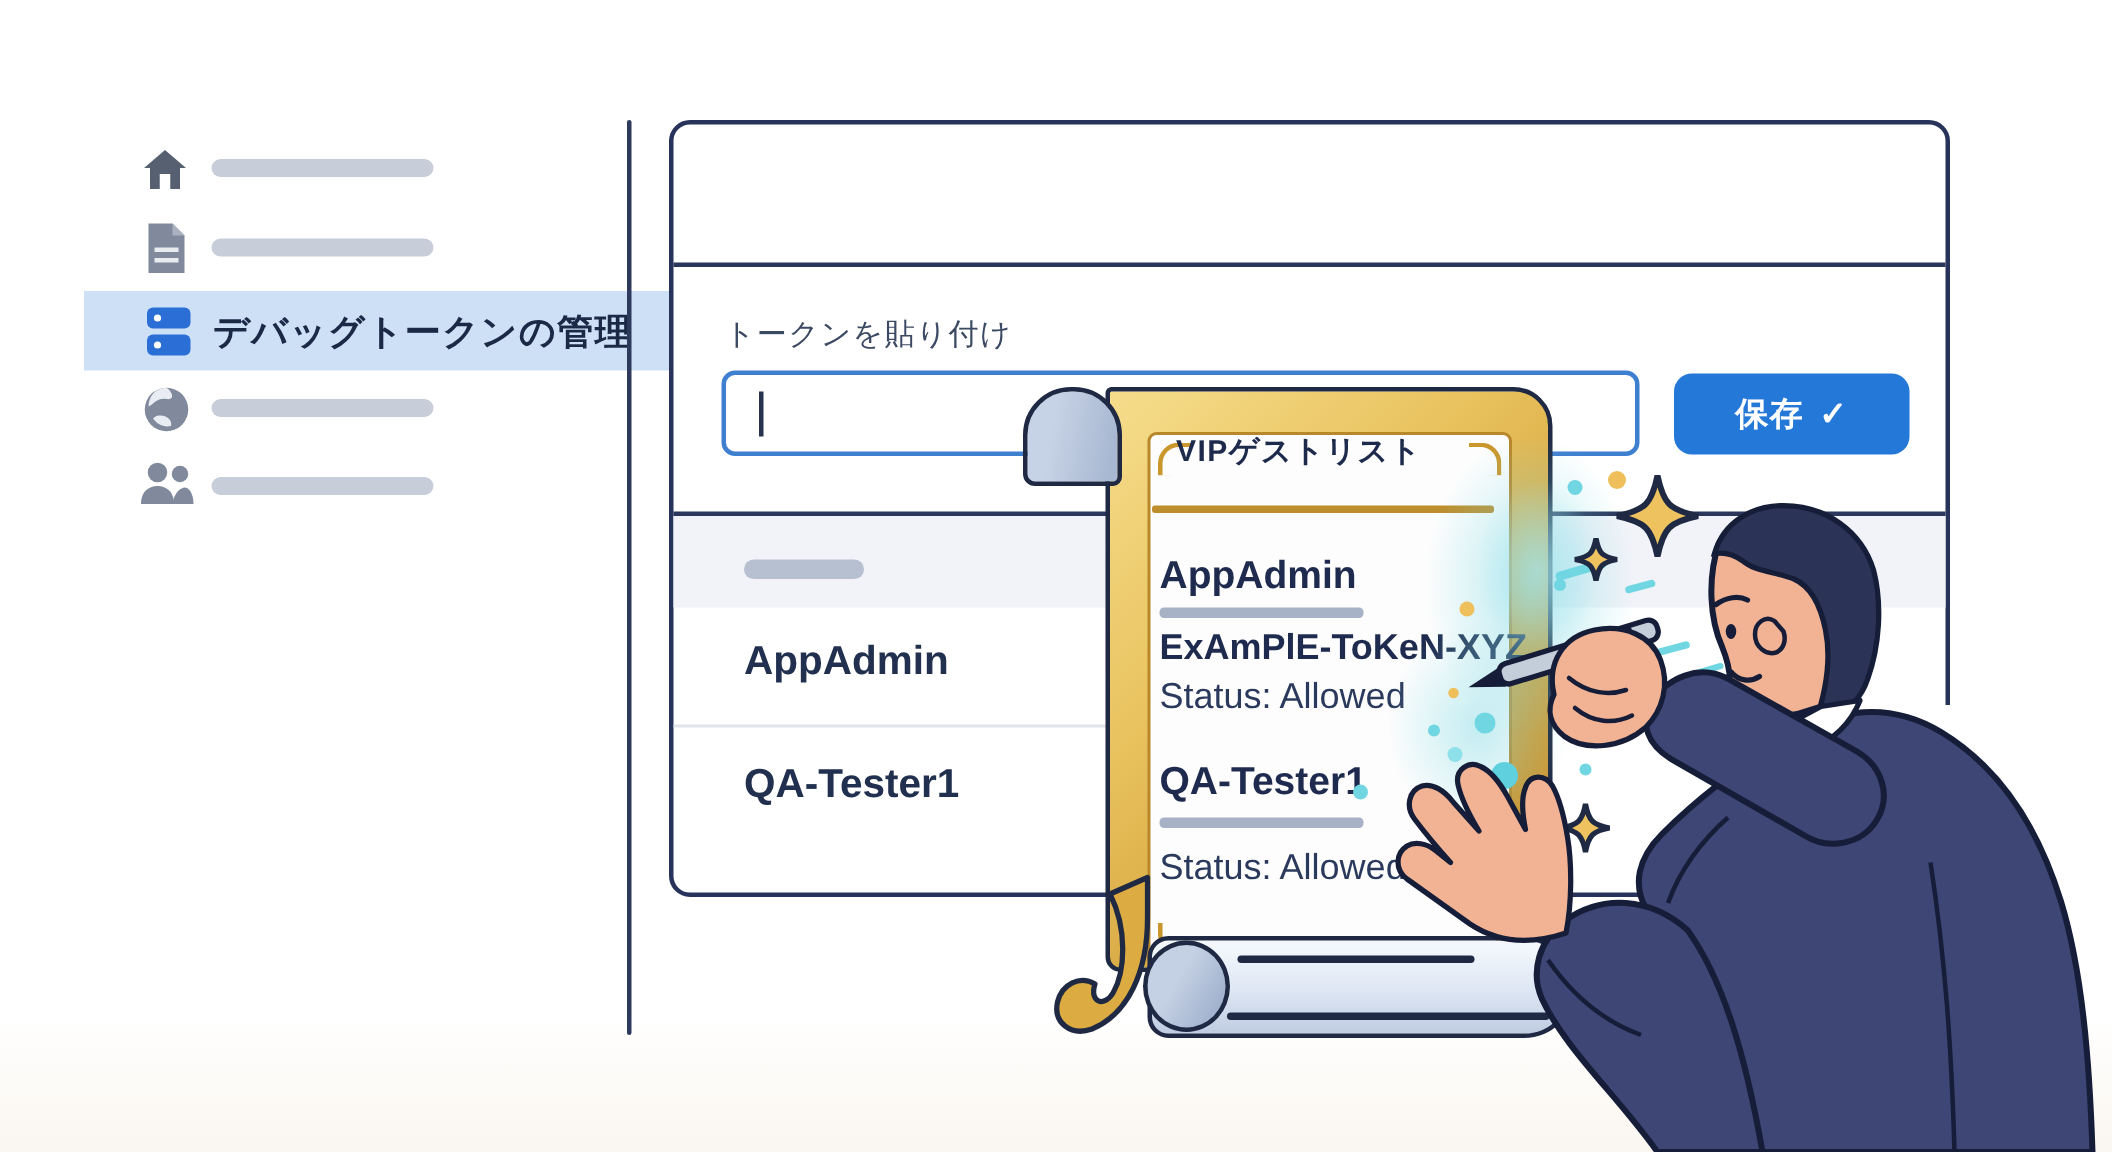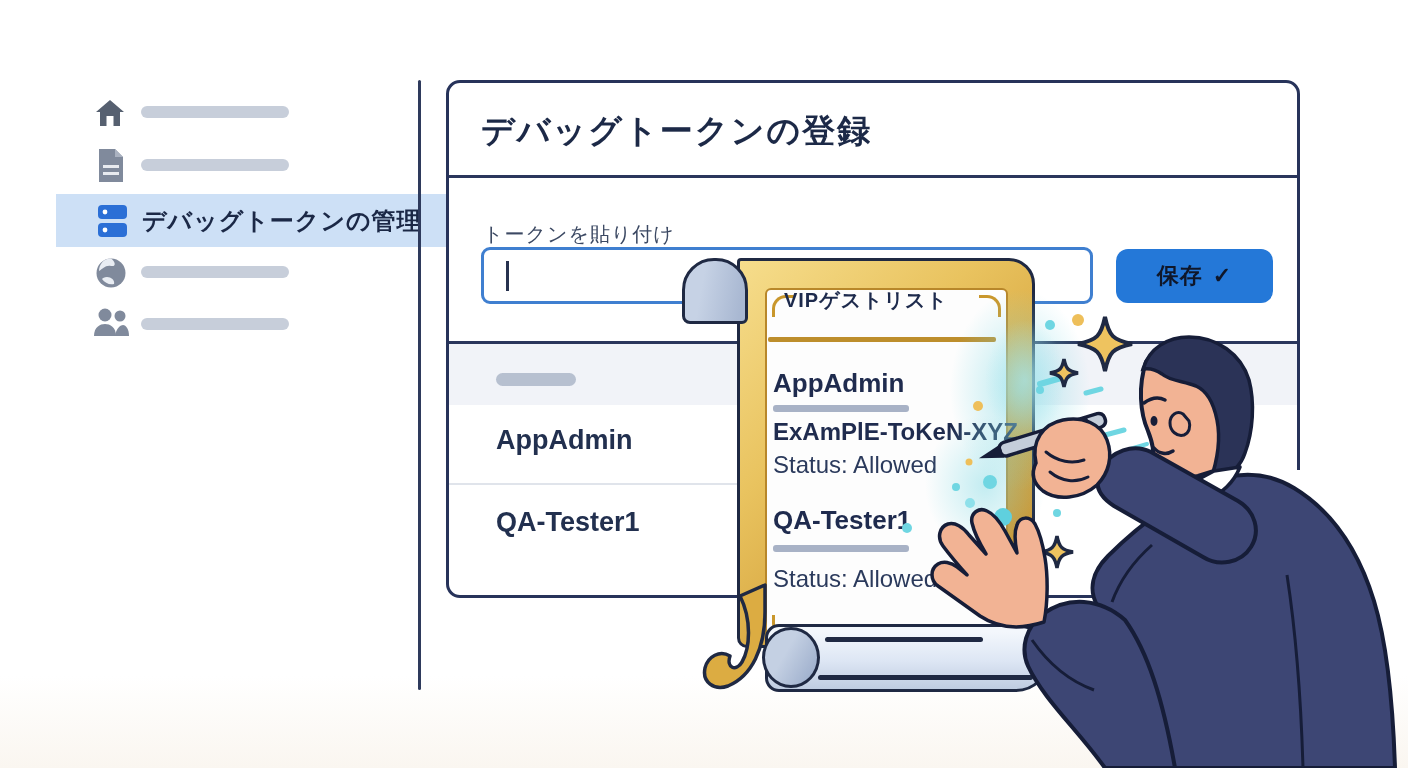--- a/index.html
+++ b/index.html
@@ -11,25 +11,25 @@
   .sb-icon { position:absolute; }
   .sb-bar { position:absolute; left:141px; width:148px; height:12px; border-radius:6px; background:#c7ceda; }
   .sb-active { position:absolute; left:56px; top:194px; width:434px; height:53px; background:#cde0f6; display:flex; align-items:center; }
   .sb-active-label { position:absolute; left:86px; font-size:24px; font-weight:700; color:#1b2846; letter-spacing:1px; white-space:nowrap; }
   .v-divider { position:absolute; left:418px; top:80px; width:3px; height:610px; background:#2e3a5c; border-radius:2px; }
 
   
   .panel { position:absolute; left:446px; top:80px; width:854px; height:518px; background:#ffffff; border:3px solid #27335a; border-radius:14px; }
   .panel-title { position:absolute; left:32px; top:26px; font-size:33px; font-weight:700; color:#1c2947; letter-spacing:2px; white-space:nowrap; }
   .hr-strong { position:absolute; left:0; width:100%; height:3px; background:#2a365c; }
-  .form-label { position:absolute; left:34px; top:138px; font-size:20px; color:#3c4963; letter-spacing:1px; }
+  .form-label { position:absolute; left:34px; top:126px; font-size:20px; color:#3c4963; letter-spacing:1px; }
   .token-input { position:absolute; left:32px; top:164px; width:612px; height:57px; background:#ffffff; border:3px solid #3f7fd0; border-radius:9px; display:flex; align-items:center; padding-left:17px; }
   .token-text { font-family:"DejaVu Sans Mono","Liberation Mono",monospace; font-size:23px; color:#27324f; letter-spacing:1px; }
   .caret { display:inline-block; width:3px; height:30px; background:#27324f; margin-left:5px; }
-  .save-btn { position:absolute; left:667px; top:166px; width:157px; height:54px; background:#2478d8; border:none; border-radius:12px; color:#0f172a; font-size:22px; font-weight:700; display:flex; align-items:center; justify-content:center; gap:10px; letter-spacing:1px; cursor:pointer; }
+  .save-btn { position:absolute; left:667px; top:166px; width:157px; height:54px; background:#2478d8; border:none; border-radius:12px; color:#ffffff; font-size:22px; font-weight:700; display:flex; align-items:center; justify-content:center; gap:10px; letter-spacing:1px; cursor:pointer; }
   .save-check { font-size:22px; font-weight:700; }
   .table-band { position:absolute; left:0; top:261px; width:100%; height:61px; background:#f1f3f8; }
   .table-pill { position:absolute; left:47px; top:290px; width:80px; height:13px; border-radius:7px; background:#b7c0d0; }
   .table-row-text { position:absolute; left:47px; font-size:27px; font-weight:600; color:#22304f; }
   .row-div { position:absolute; left:0; top:400px; width:590px; height:2px; background:#e0e4eb; }
   .border-fade { position:absolute; left:1290px; top:470px; width:18px; height:132px; background:#ffffff; }
 
   
   .scroll { position:absolute; left:680px; top:255px; width:372px; height:440px; }
   .scroll-dome { position:absolute; left:2px; top:3px; width:66px; height:66px; background:linear-gradient(100deg,#c6d2e5 30%,#a9b8d2 90%); border:3.5px solid #1f2943; border-radius:32px 32px 6px 8px; }
@@ -99,21 +99,20 @@
       <path d="M1 29 C1 20 7 17 12 17 C17 17 23 20 23 29 Z" fill="#808a9c"></path>
       <circle cx="27" cy="9" r="5.5" fill="#808a9c"></circle>
       <path d="M22 29 C23 21 28 18 30 18 C33 18 36 22 36 29 Z" fill="#808a9c"></path>
     </svg>
     <div class="sb-bar" style="top:318px"></div>
   </div>
 
   <div class="v-divider"></div>
 
   <div class="panel">
-    <div class="panel-title">デバッグトークンの登録</div>
     <div class="hr-strong" style="top:92px"></div>
 
     <div class="form-label">トークンを貼り付け</div>
     <div class="token-input" role="textbox">
       <span class="caret"></span>
     </div>
     <button class="save-btn">
       <span>保存</span>
       <span class="save-check">✓</span>
     </button>

